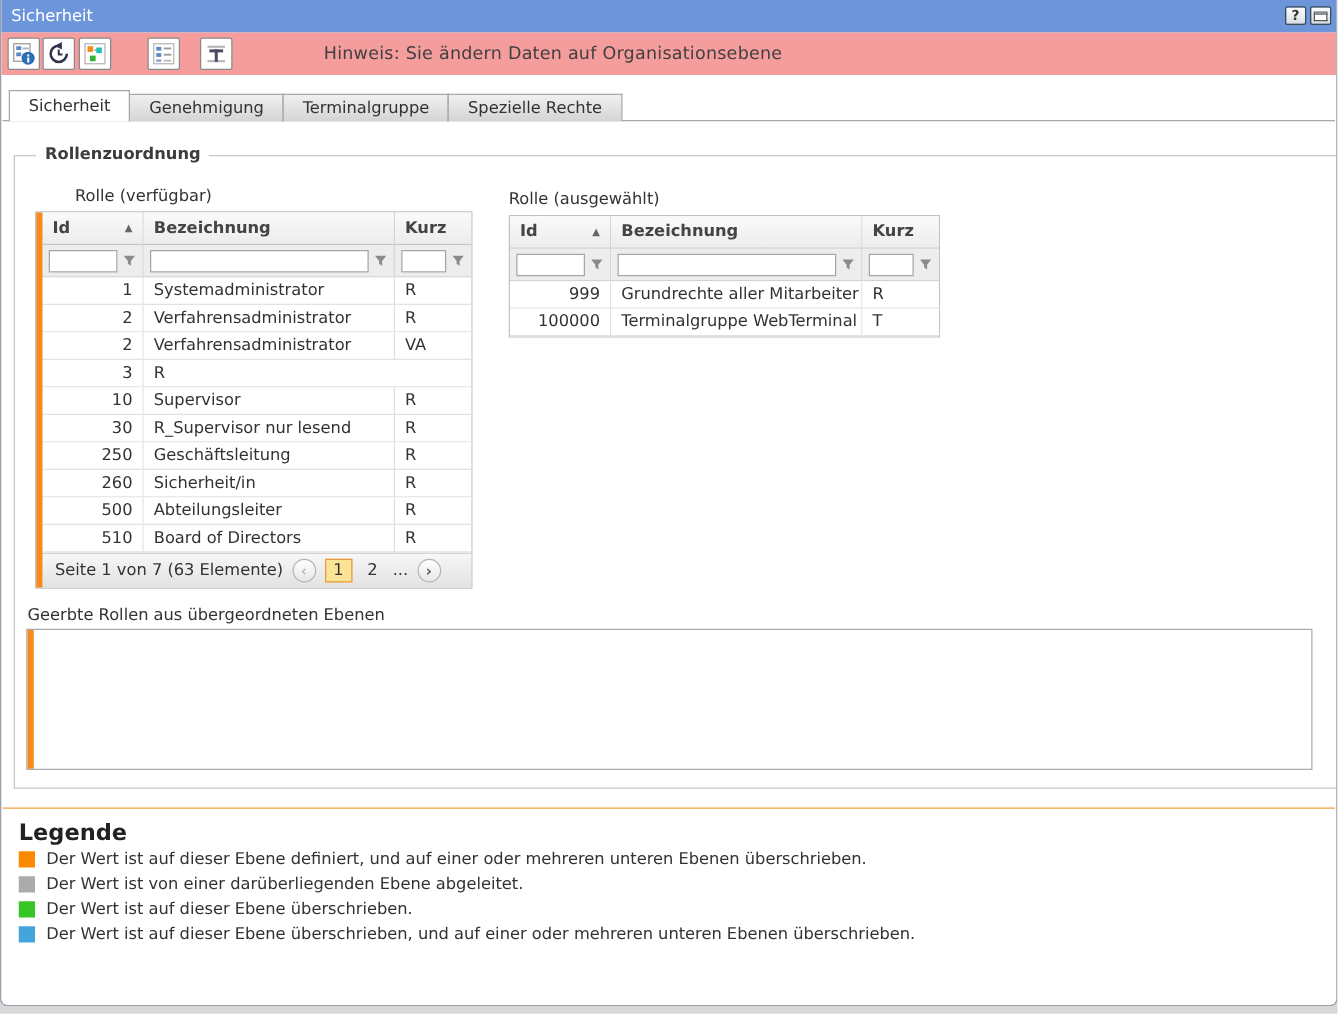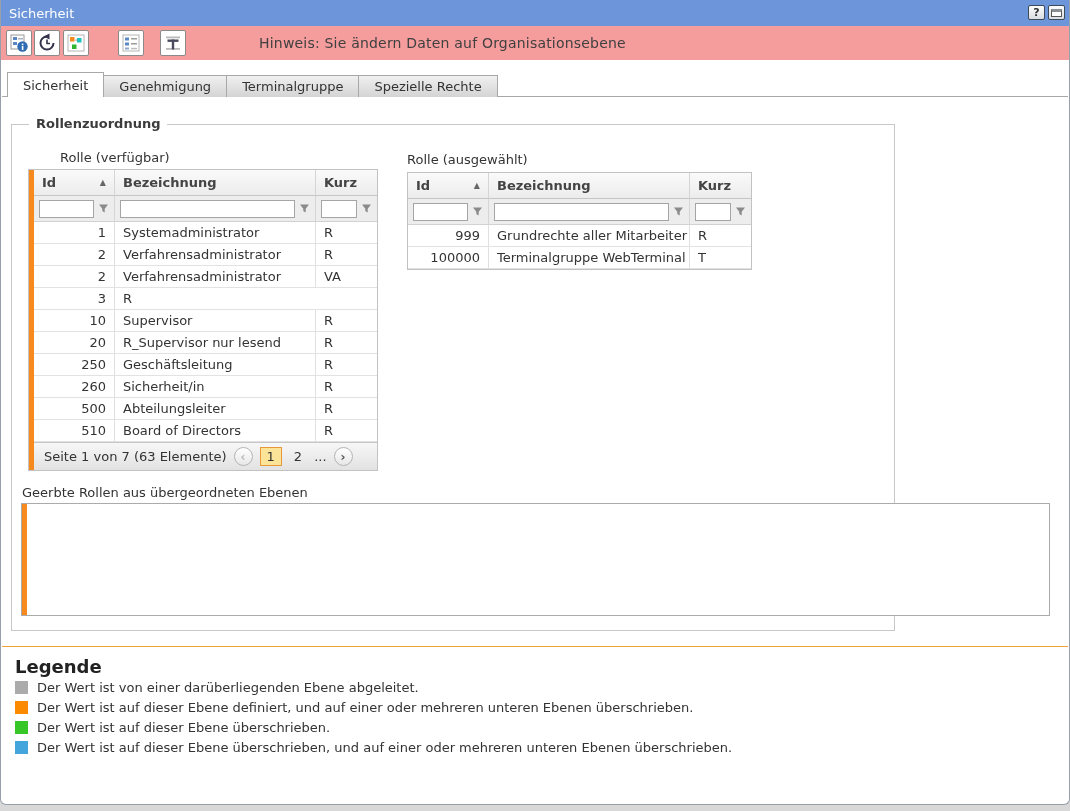--- a/index.html
+++ b/index.html
@@ -53,21 +53,21 @@
   .tabstrip { position:absolute; top:72px; left:6px; height:25px; display:flex; align-items:flex-end; z-index:2; }
   .tab {
     border:1px solid #a8a8a8; border-bottom:none;
     padding:0 15px; height:22px; line-height:22px;
     background:linear-gradient(#f0f0f0,#d4d4d4);
     font-size:13px; color:#333; margin-right:-1px; white-space:nowrap;
   }
   .tab.active { height:25px; line-height:25px; background:#fff; position:relative; z-index:3; }
   
   .fieldset {
-    position:absolute; top:124px; left:10px; width:884px; height:507px;
+    position:absolute; top:124px; left:10px; width:1059px; height:507px;
     border:1px solid #c8c8c8;
   }
   .fieldset-legend {
     position:absolute; top:-9px; left:17px; background:#fff;
     padding:0 7px; font-weight:bold; font-size:13px; color:#3c3c3c;
   }
   .grid-label { position:absolute; font-size:13px; color:#333; }
   
   .grid {
     position:absolute; background:#fff;
@@ -276,21 +276,21 @@
     <div class="trow drow">
       <div class="cell c-id">3</div>
       <div class="cell c-kurz">R</div>
     </div>
     <div class="trow drow">
       <div class="cell c-id">10</div>
       <div class="cell c-bez">Supervisor</div>
       <div class="cell c-kurz">R</div>
     </div>
     <div class="trow drow">
-      <div class="cell c-id">20</div>
+      <div class="cell c-id">30</div>
       <div class="cell c-bez">R_Supervisor nur lesend</div>
       <div class="cell c-kurz">R</div>
     </div>
     <div class="trow drow">
       <div class="cell c-id">250</div>
       <div class="cell c-bez">Geschäftsleitung</div>
       <div class="cell c-kurz">R</div>
     </div>
     <div class="trow drow">
       <div class="cell c-id">260</div>
@@ -362,26 +362,26 @@
     </div>
   </div>
 
   <span class="grid-label" style="left:21px; top:485px;">Geerbte Rollen aus übergeordneten Ebenen</span>
   <div class="inherited-box"></div>
 
   <div class="legend-sep"></div>
   <div class="legende">
     <div class="legende-title">Legende</div>
     <div class="legende-item">
+      <span class="legende-swatch" style="background-color: rgb(251, 138, 0);"></span>
+      <span>Der Wert ist auf dieser Ebene definiert, und auf einer oder mehreren unteren Ebenen überschrieben.</span>
+    </div>
+    <div class="legende-item">
       <span class="legende-swatch" style="background-color: rgb(171, 171, 171);"></span>
       <span>Der Wert ist von einer darüberliegenden Ebene abgeleitet.</span>
-    </div>
-    <div class="legende-item">
-      <span class="legende-swatch" style="background-color: rgb(251, 138, 0);"></span>
-      <span>Der Wert ist auf dieser Ebene definiert, und auf einer oder mehreren unteren Ebenen überschrieben.</span>
     </div>
     <div class="legende-item">
       <span class="legende-swatch" style="background-color: rgb(54, 198, 38);"></span>
       <span>Der Wert ist auf dieser Ebene überschrieben.</span>
     </div>
     <div class="legende-item">
       <span class="legende-swatch" style="background-color: rgb(68, 165, 220);"></span>
       <span>Der Wert ist auf dieser Ebene überschrieben, und auf einer oder mehreren unteren Ebenen überschrieben.</span>
     </div>
   </div>

